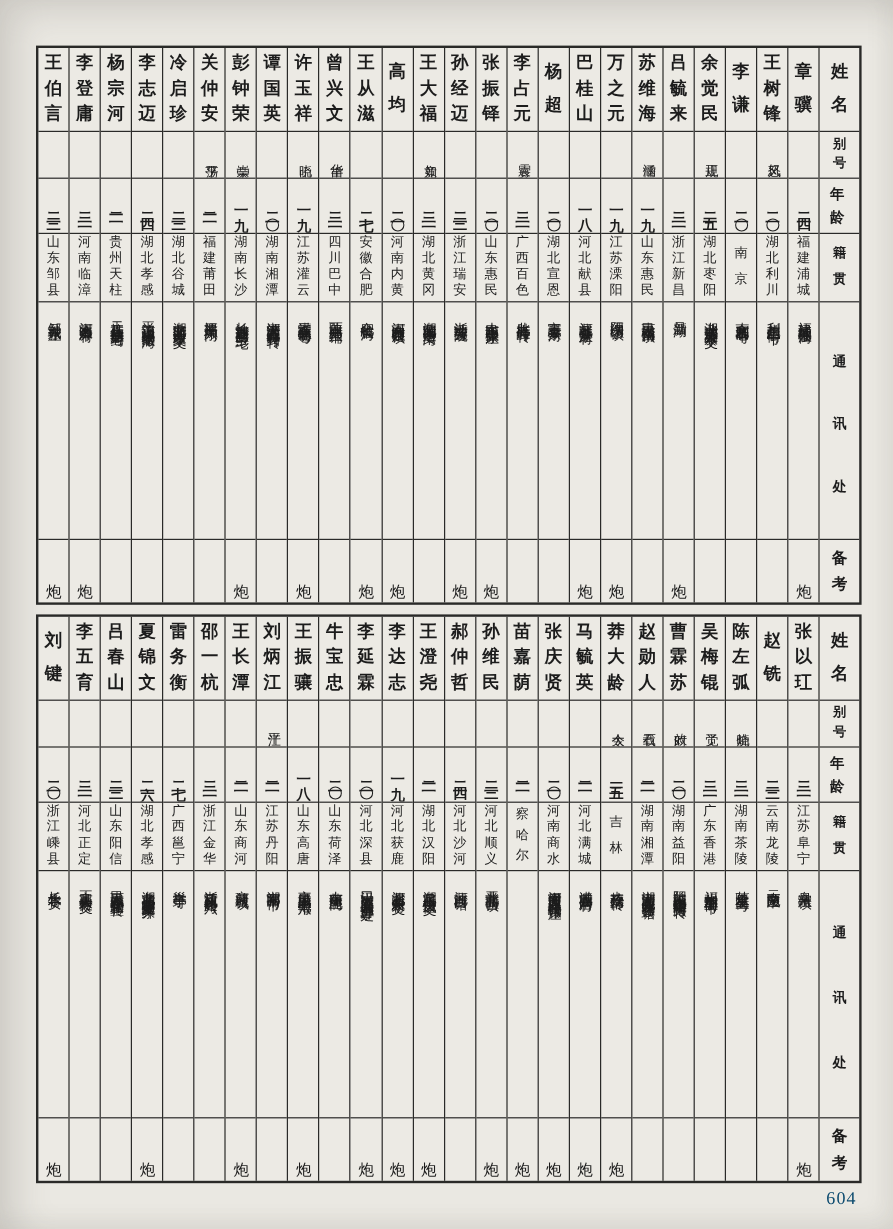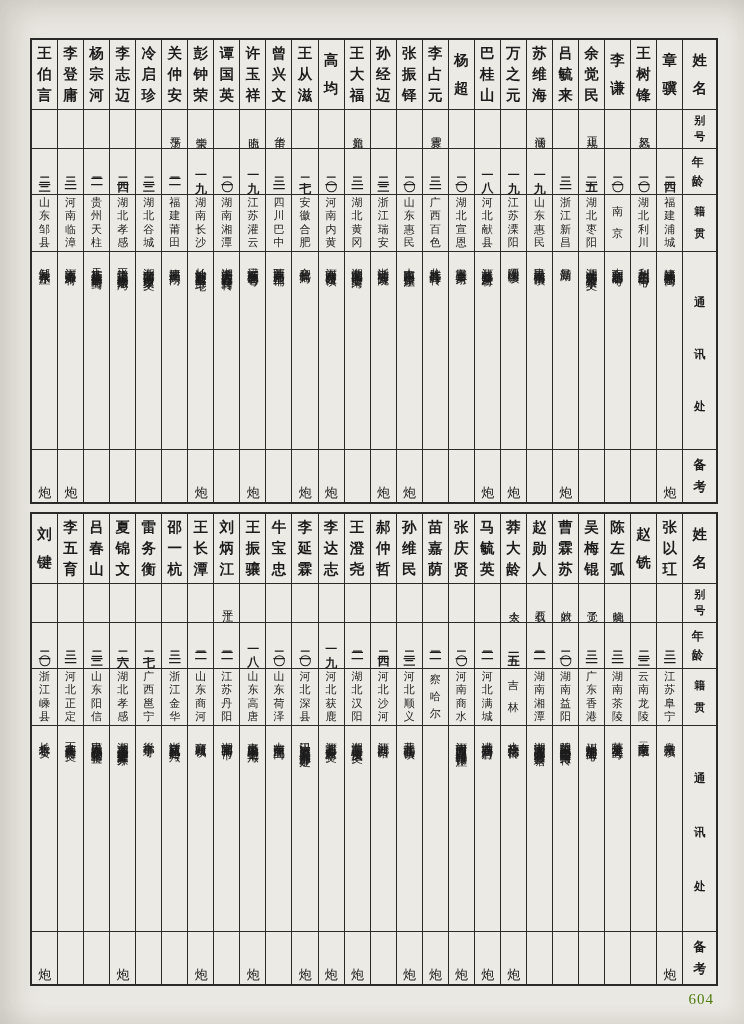--- a/index.html
+++ b/index.html
@@ -54,21 +54,21 @@
   }
   .cell.name .vtext{font-size:14.5px;font-weight:bold;}
   .cell.alias .vtext{font-size:11px;}
   .cell.age .vtext{font-size:12px;letter-spacing:4px;font-weight:bold;}
   .cell.origin .vtext{font-size:11px;}
   .cell.address .vtext{font-size:11.5px;padding-top:7px;}
   .cell.note .vtext{font-size:13px;}
   .headcol .vtext{font-size:13.5px;font-weight:bold;}
   .pagenum{
     position:absolute;right:30px;bottom:16px;
-    font-size:15px;color:#4d7c0f;letter-spacing:1px;
+    font-size:15px;color:#0c4a6e;letter-spacing:1px;
     font-family:"Liberation Serif", serif;
   }
 </style>
 </head>
 <body>
 
 <div class="tablewrap" id="table-0">
   <div class="col">
       <div class="cell name spread">
         <span class="vtext split"><span>王</span><span>伯</span><span>言</span></span>

